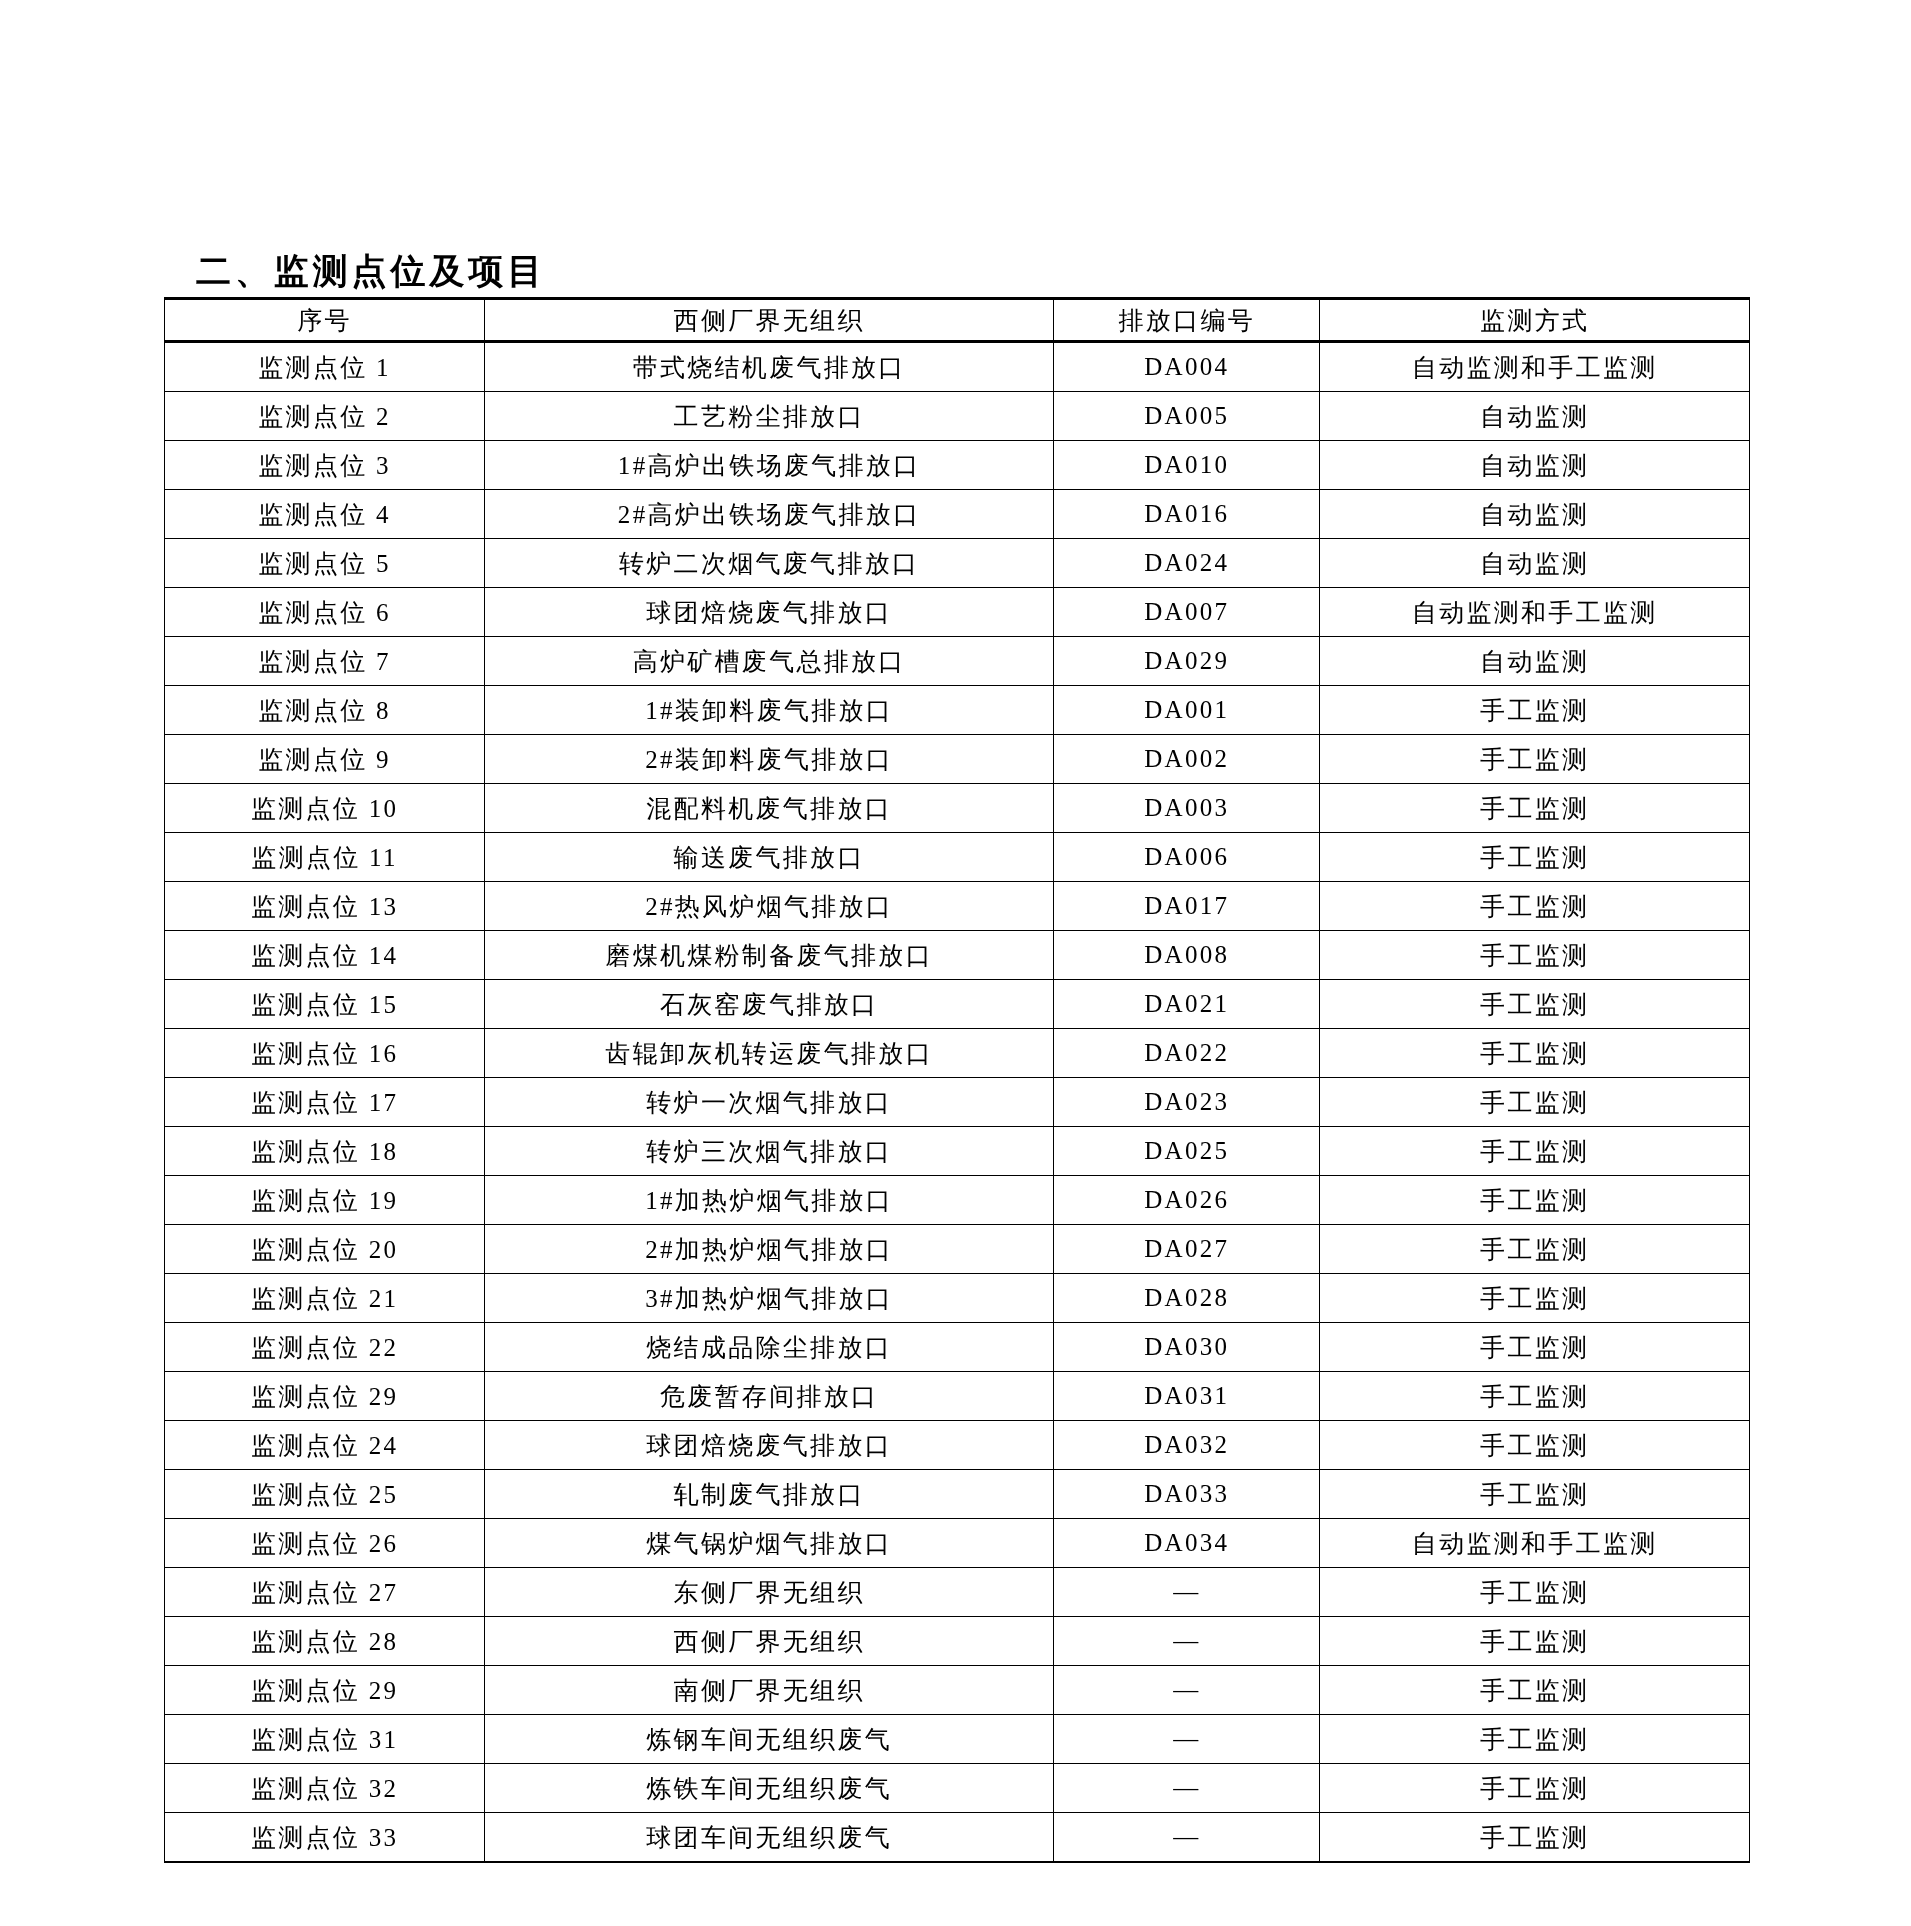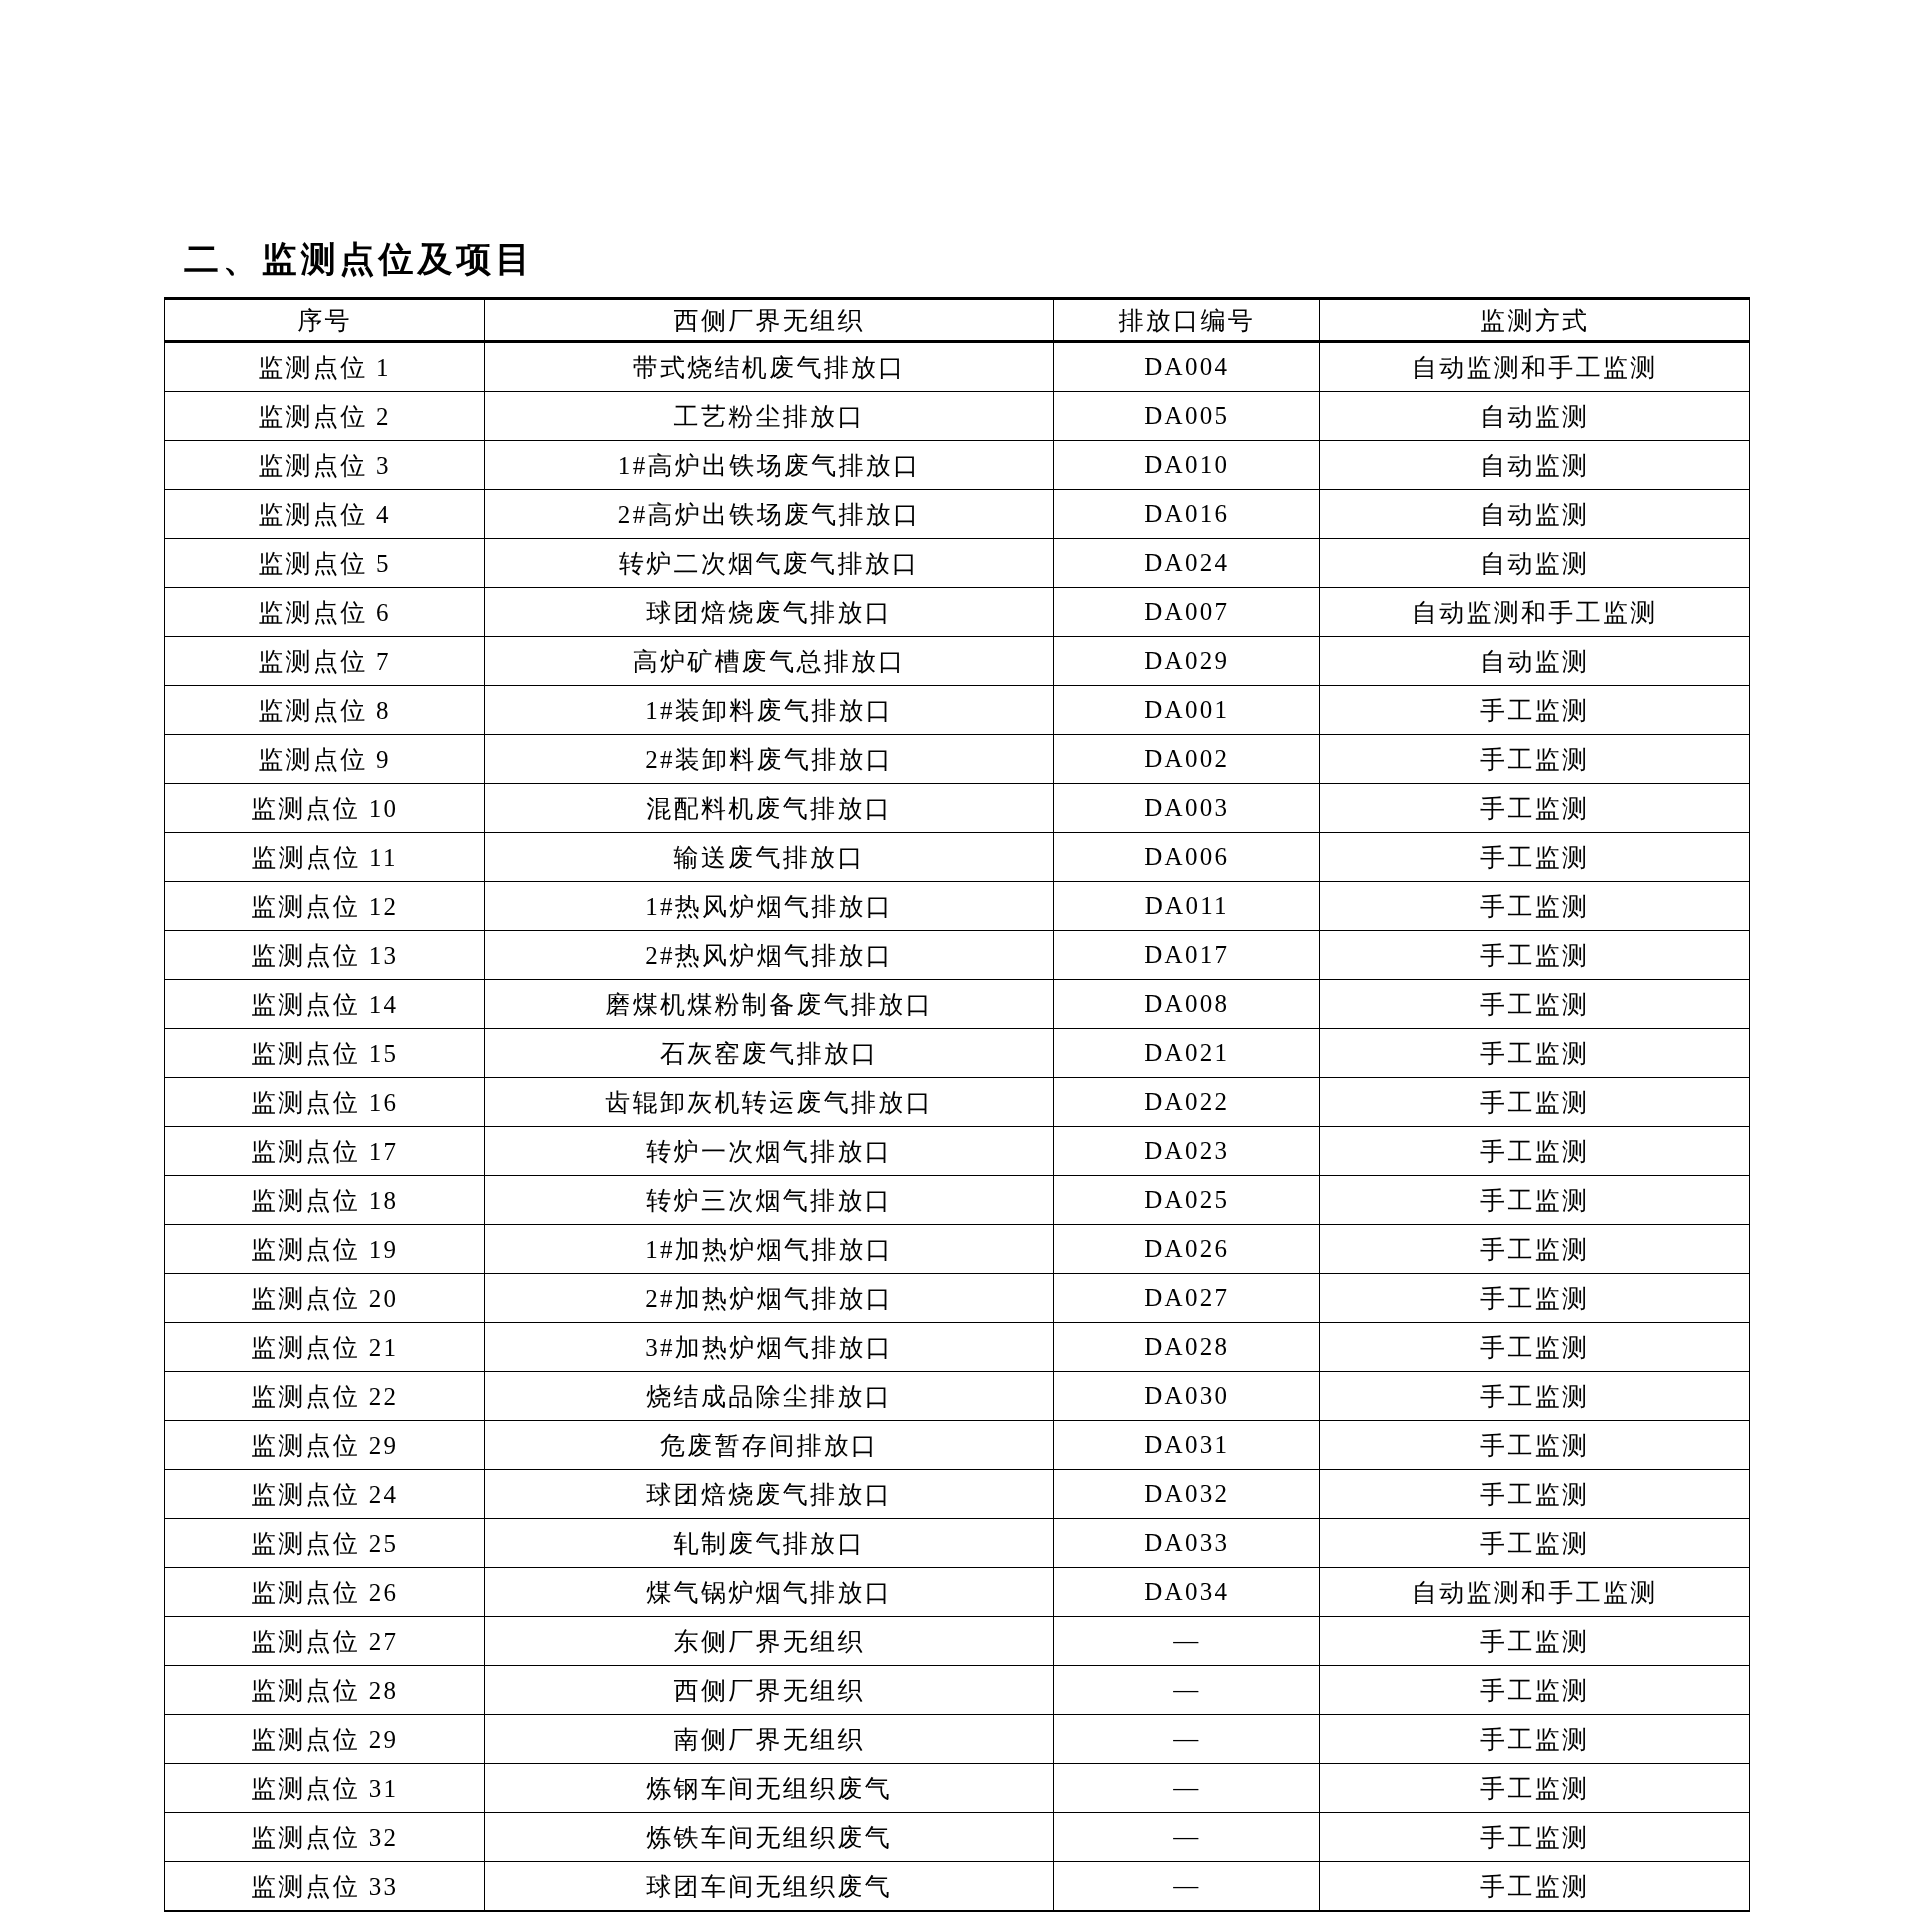--- a/index.html
+++ b/index.html
@@ -8,21 +8,21 @@
     width: 1911px;
     height: 2703px;
     background: #ffffff;
     color: #000000;
     overflow: hidden;
   }
   .title {
     position: absolute;
     left: 184px;
     top: 236px;
-    margin: 0;
+    margin: 12px;
     font-family: "Liberation Sans", "DejaVu Sans", sans-serif;
     font-weight: bold;
     font-size: 35px;
     letter-spacing: 3.9px;
     white-space: nowrap;
   }
   .monitor-table {
     position: absolute;
     left: 164px;
     top: 297px;
@@ -137,26 +137,20 @@
           <td>DA003</td>
           <td>手工监测</td>
         </tr>
         <tr>
           <td>监测点位 11</td>
           <td>输送废气排放口</td>
           <td>DA006</td>
           <td>手工监测</td>
         </tr>
         <tr>
-          <td>监测点位 12</td>
-          <td>1#热风炉烟气排放口</td>
-          <td>DA011</td>
-          <td>手工监测</td>
-        </tr>
-        <tr>
           <td>监测点位 13</td>
           <td>2#热风炉烟气排放口</td>
           <td>DA017</td>
           <td>手工监测</td>
         </tr>
         <tr>
           <td>监测点位 14</td>
           <td>磨煤机煤粉制备废气排放口</td>
           <td>DA008</td>
           <td>手工监测</td>

